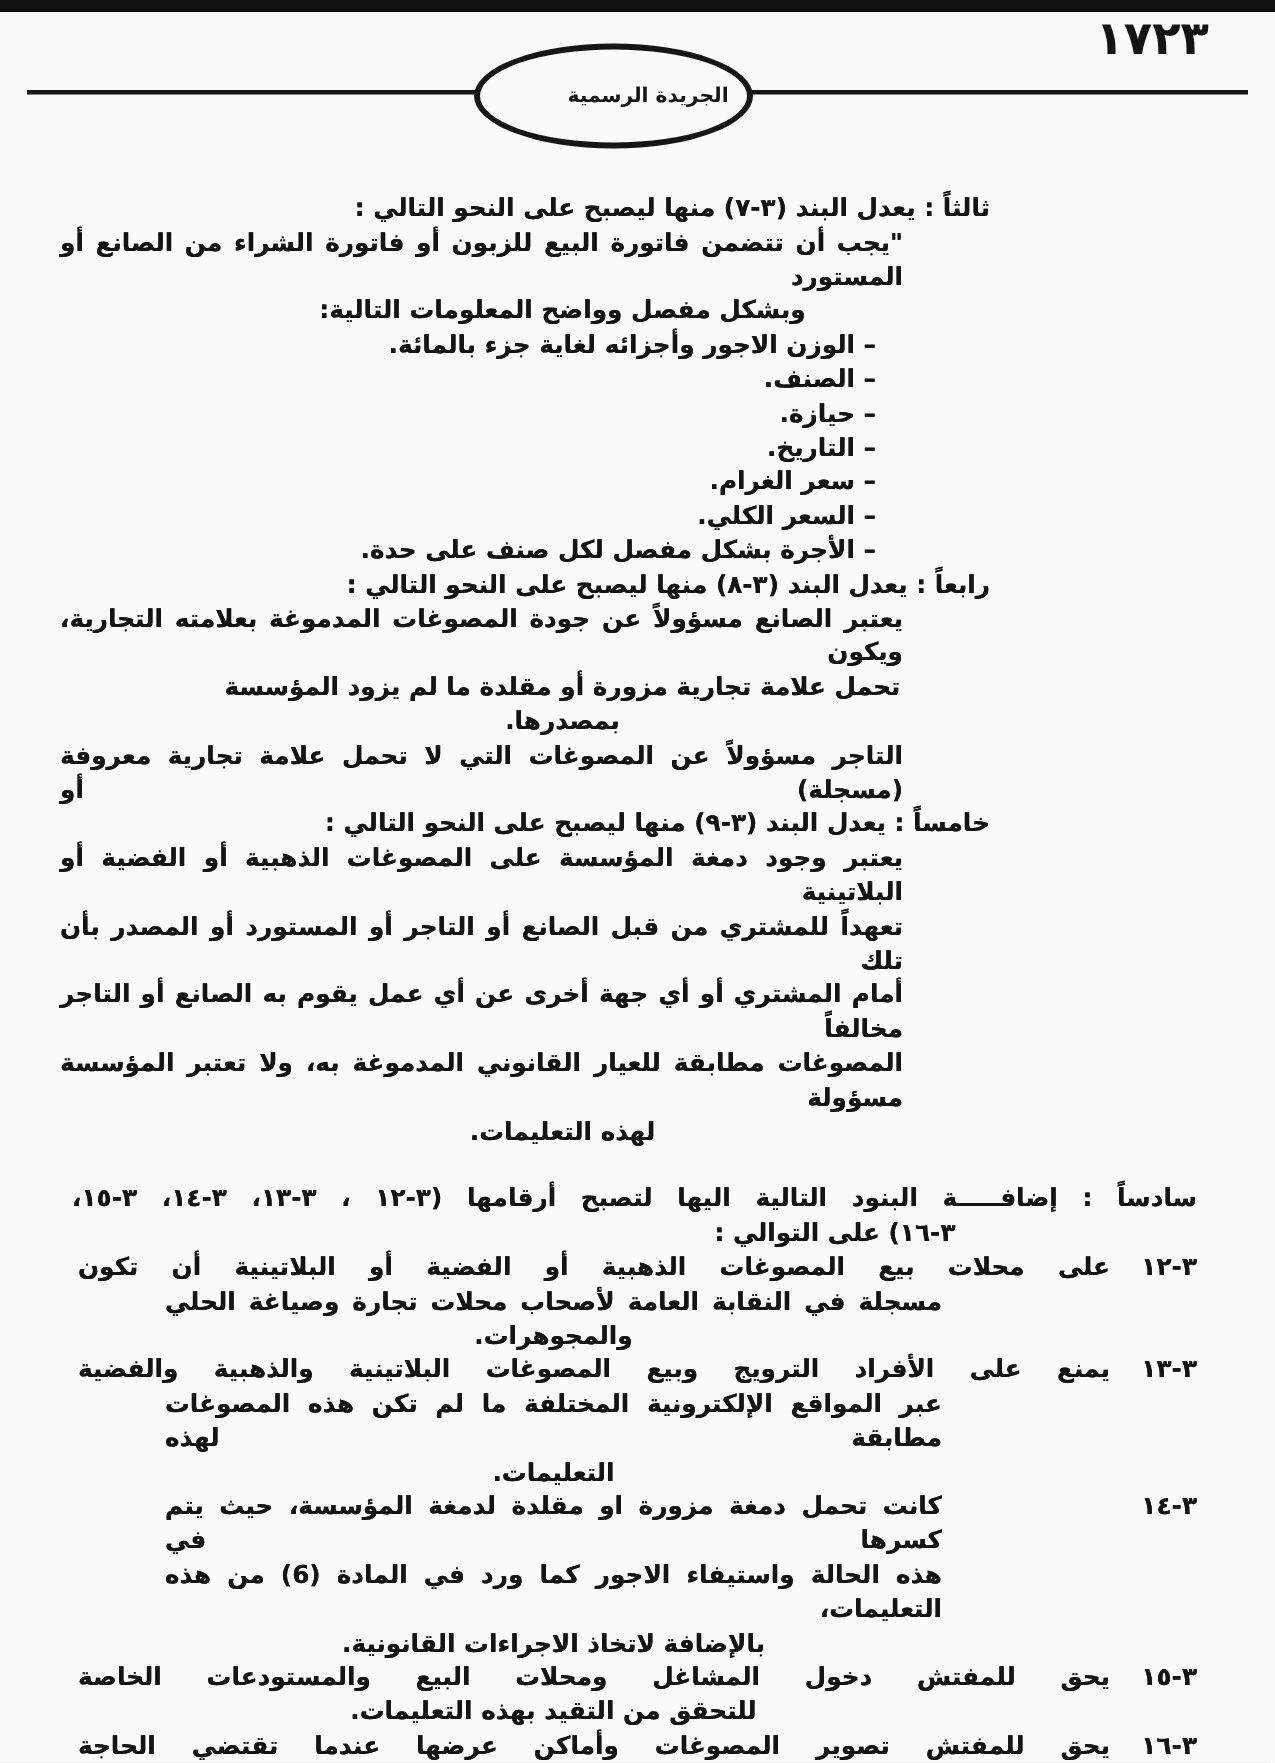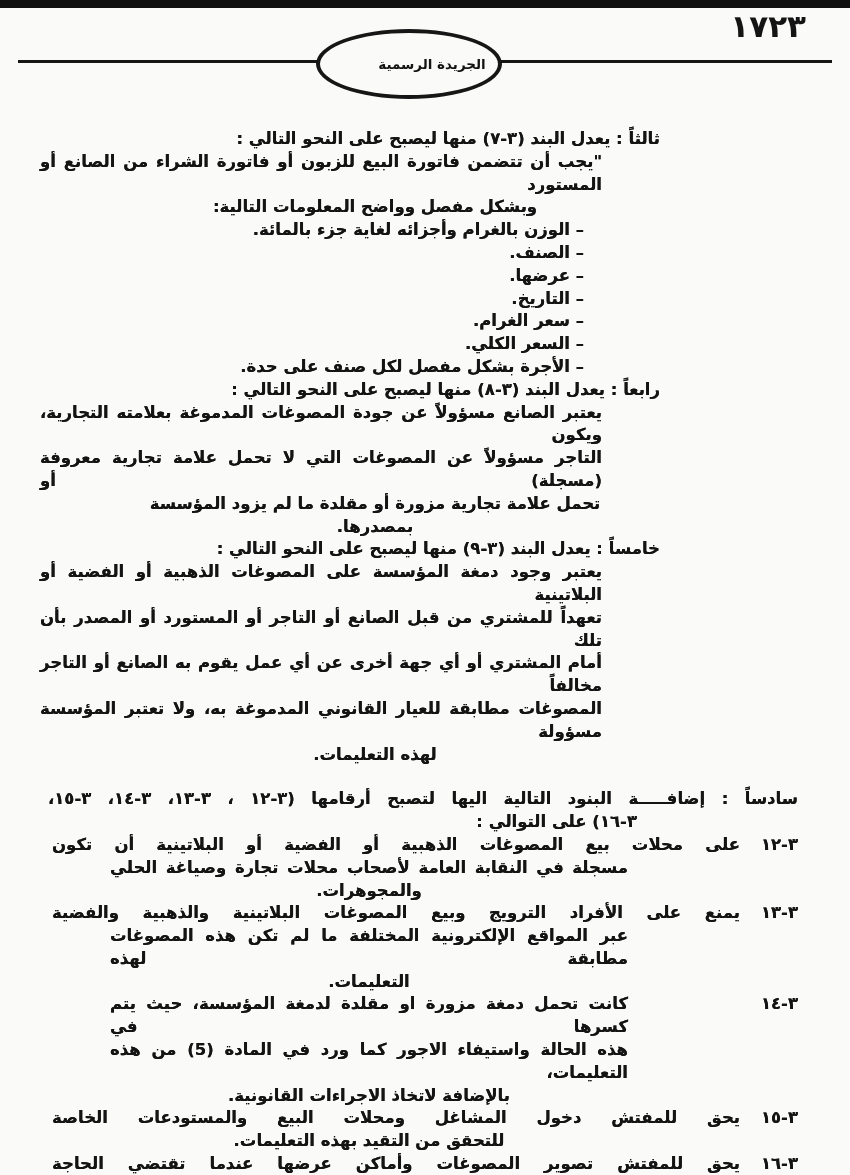--- a/index.html
+++ b/index.html
@@ -49,31 +49,31 @@
   <div class="topbar"></div>
   <div class="pagenum">١٧٢٣</div>
   <div class="rule"></div>
   <div class="oval">
     <span>الجريدة الرسمية</span>
   </div>
   <div class="doc" id="doc">
       <div class="ln h">ثالثاً : يعدل البند (٣-٧) منها ليصبح على النحو التالي :</div>
       <div class="ln t">"يجب أن تتضمن فاتورة البيع للزبون أو فاتورة الشراء من الصانع أو المستورد</div>
       <div class="ln c">وبشكل مفصل وواضح المعلومات التالية:</div>
-      <div class="ln li">– الوزن بالغرام وأجزائه لغاية جزء بالمائة.</div>
+      <div class="ln li">– الوزن الاجور وأجزائه لغاية جزء بالمائة.</div>
       <div class="ln li">– الصنف.</div>
-      <div class="ln li">– عرضها.</div>
+      <div class="ln li">– حيازة.</div>
       <div class="ln li">– التاريخ.</div>
       <div class="ln li">– سعر الغرام.</div>
       <div class="ln li">– السعر الكلي.</div>
       <div class="ln li">– الأجرة بشكل مفصل لكل صنف على حدة.</div>
       <div class="ln h">رابعاً : يعدل البند (٣-٨) منها ليصبح على النحو التالي :</div>
       <div class="ln t">يعتبر الصانع مسؤولاً عن جودة المصوغات المدموغة بعلامته التجارية، ويكون</div>
+      <div class="ln c">تحمل علامة تجارية مزورة أو مقلدة ما لم يزود المؤسسة بمصدرها.</div>
       <div class="ln t">التاجر مسؤولاً عن المصوغات التي لا تحمل علامة تجارية معروفة (مسجلة) أو</div>
-      <div class="ln c">تحمل علامة تجارية مزورة أو مقلدة ما لم يزود المؤسسة بمصدرها.</div>
       <div class="ln h">خامساً : يعدل البند (٣-٩) منها ليصبح على النحو التالي :</div>
       <div class="ln t">يعتبر وجود دمغة المؤسسة على المصوغات الذهبية أو الفضية أو البلاتينية</div>
       <div class="ln t">تعهداً للمشتري من قبل الصانع أو التاجر أو المستورد أو المصدر بأن تلك</div>
       <div class="ln t">أمام المشتري أو أي جهة أخرى عن أي عمل يقوم به الصانع أو التاجر مخالفاً</div>
       <div class="ln t">المصوغات مطابقة للعيار القانوني المدموغة به، ولا تعتبر المؤسسة مسؤولة</div>
       <div class="ln c">لهذه التعليمات.</div>
       <div style="height: 22px;"></div>
       <div class="ln w">سادساً : إضافـــــة البنود التالية اليها لتصبح أرقامها (٣-١٢ ، ٣-١٣، ٣-١٤، ٣-١٥،</div>
       <div class="ln r183">٣-١٦) على التوالي :</div>
       <div class="clause">
@@ -89,21 +89,21 @@
         <div class="ctext">
           <div class="ln first">يمنع على الأفراد الترويج وبيع المصوغات البلاتينية والذهبية والفضية</div>
           <div class="ln mid">عبر المواقع الإلكترونية المختلفة ما لم تكن هذه المصوغات مطابقة لهذه</div>
           <div class="ln clast">التعليمات.</div>
         </div>
       </div>
       <div class="clause">
         <div class="num">٣-١٤</div>
         <div class="ctext">
           <div class="ln mid">كانت تحمل دمغة مزورة او مقلدة لدمغة المؤسسة،  حيث يتم كسرها في</div>
-          <div class="ln mid">هذه الحالة واستيفاء الاجور كما ورد في المادة (5) من هذه التعليمات،</div>
+          <div class="ln mid">هذه الحالة واستيفاء الاجور كما ورد في المادة (6) من هذه التعليمات،</div>
           <div class="ln clast">بالإضافة لاتخاذ الاجراءات القانونية.</div>
         </div>
       </div>
       <div class="clause">
         <div class="num">٣-١٥</div>
         <div class="ctext">
           <div class="ln first">يحق للمفتش دخول المشاغل ومحلات البيع والمستودعات الخاصة</div>
           <div class="ln clast">للتحقق من التقيد بهذه التعليمات.</div>
         </div>
       </div>

